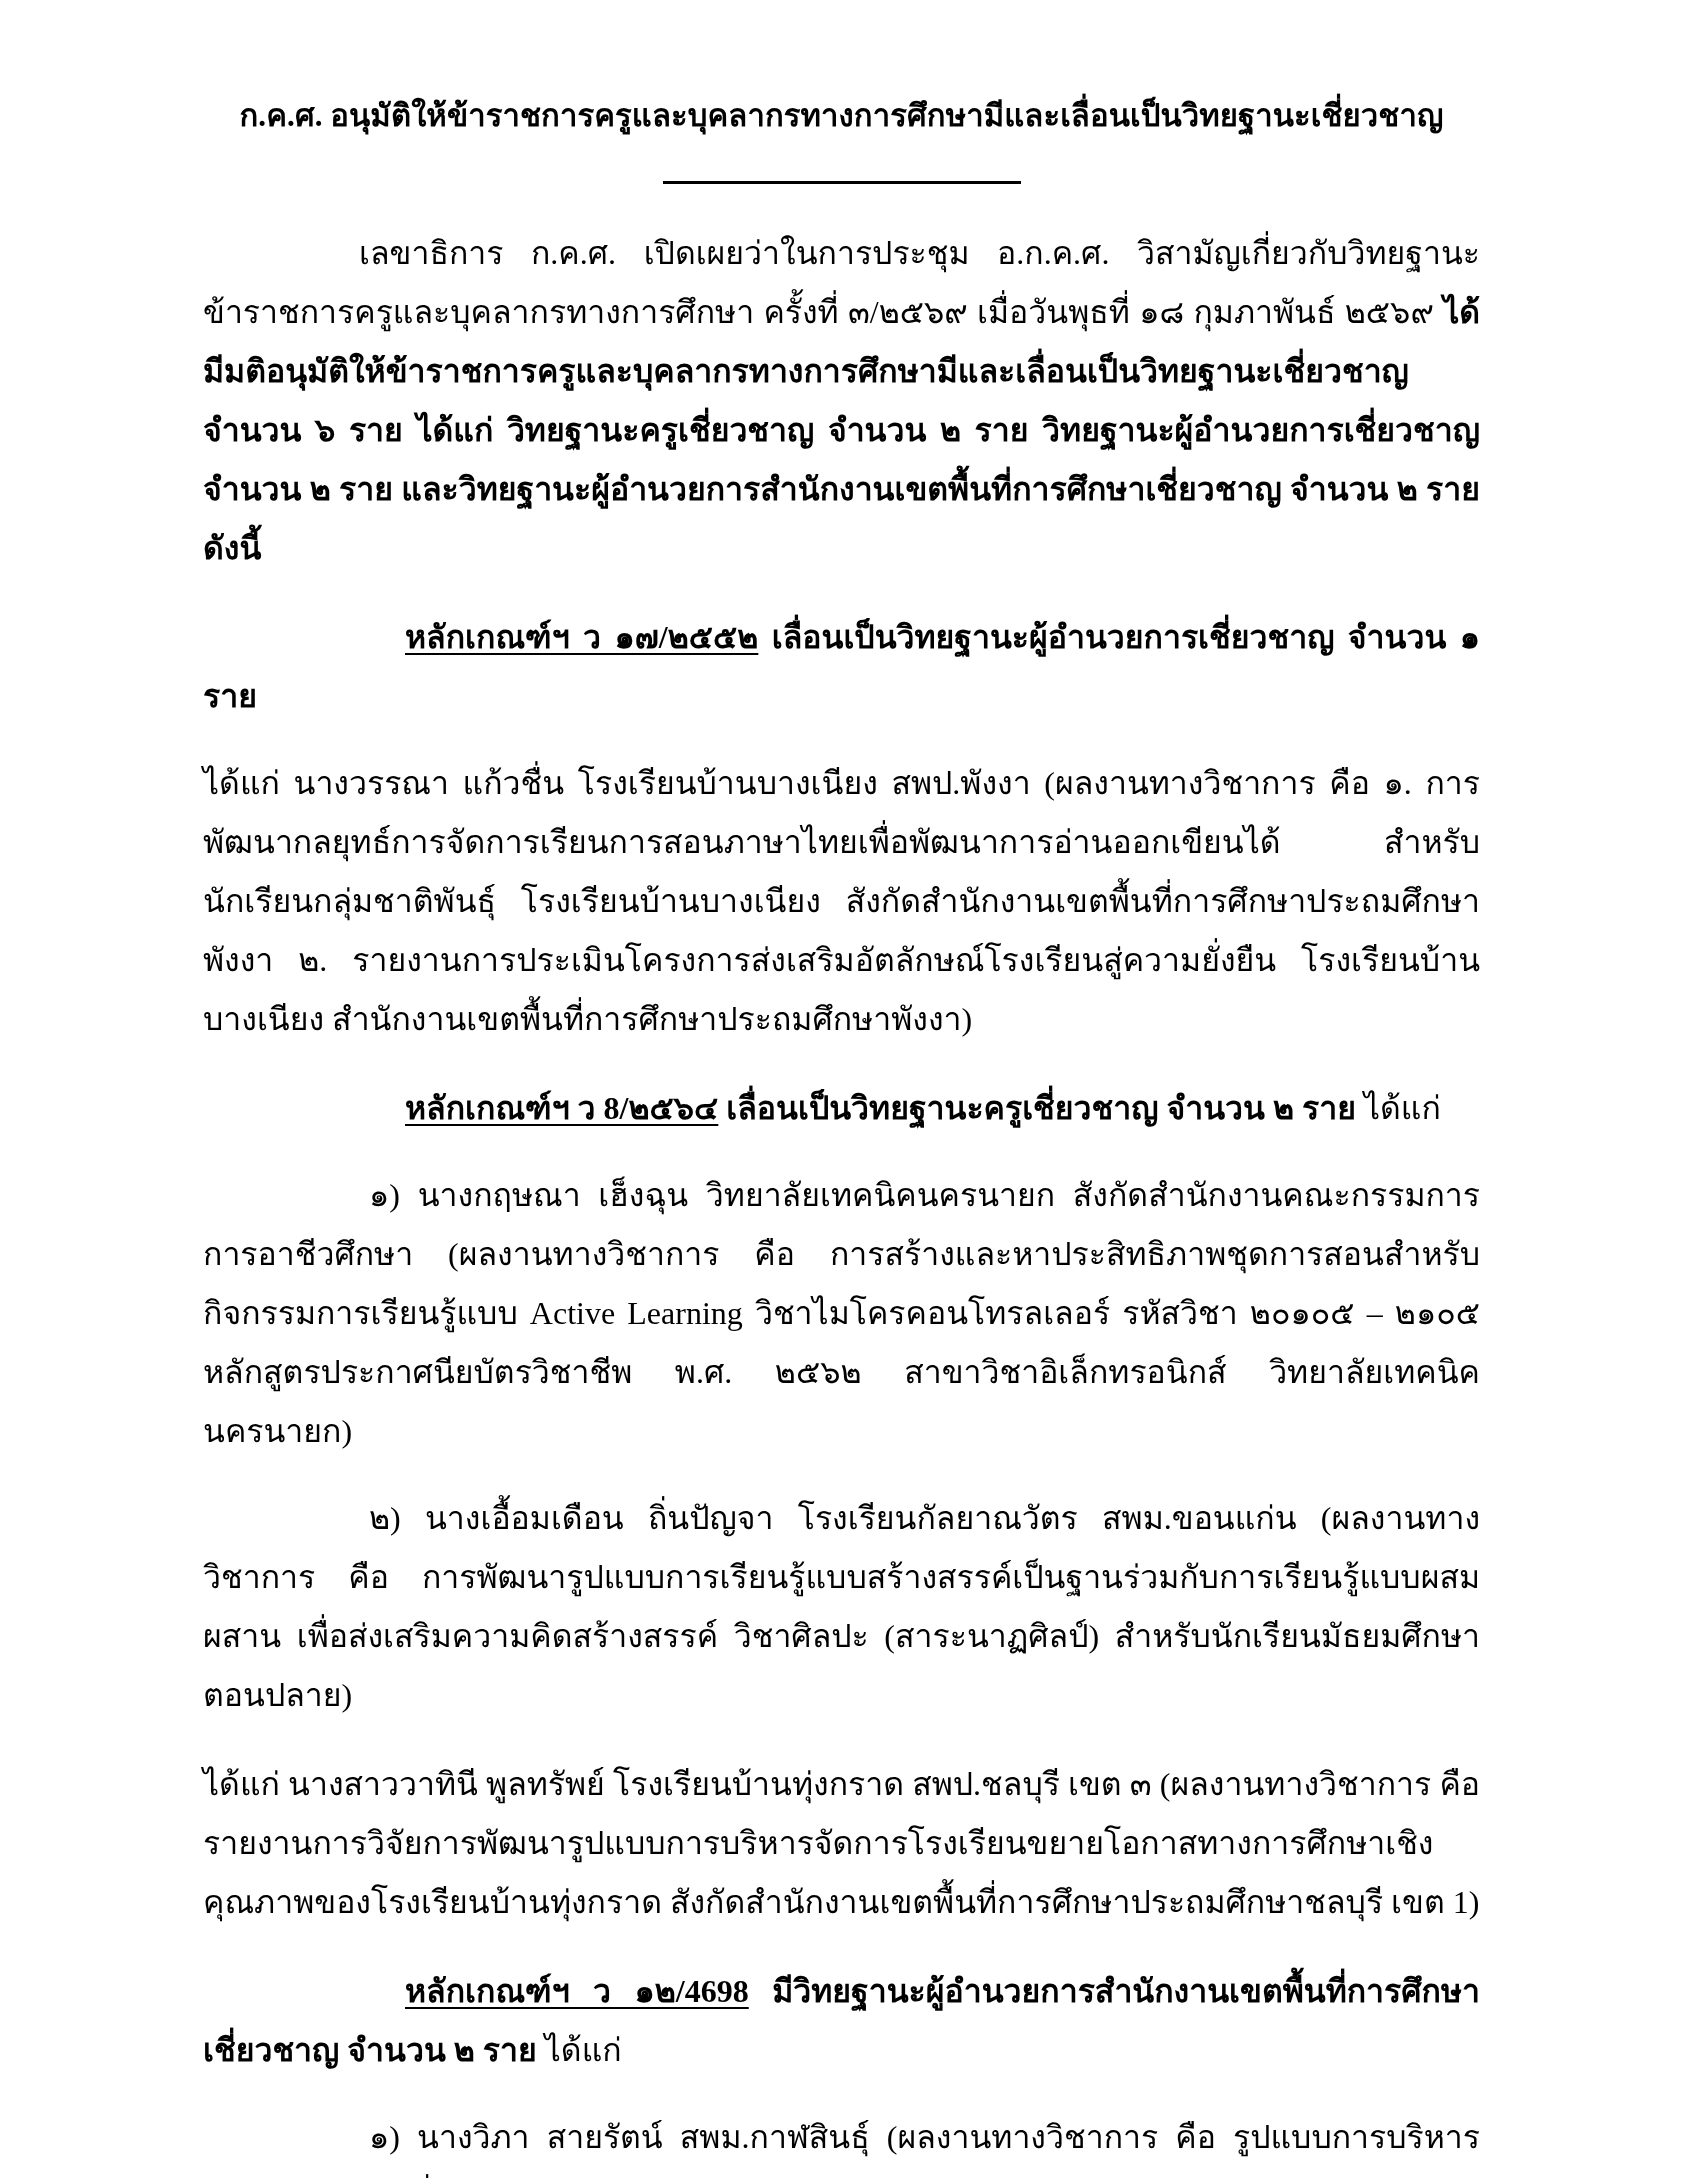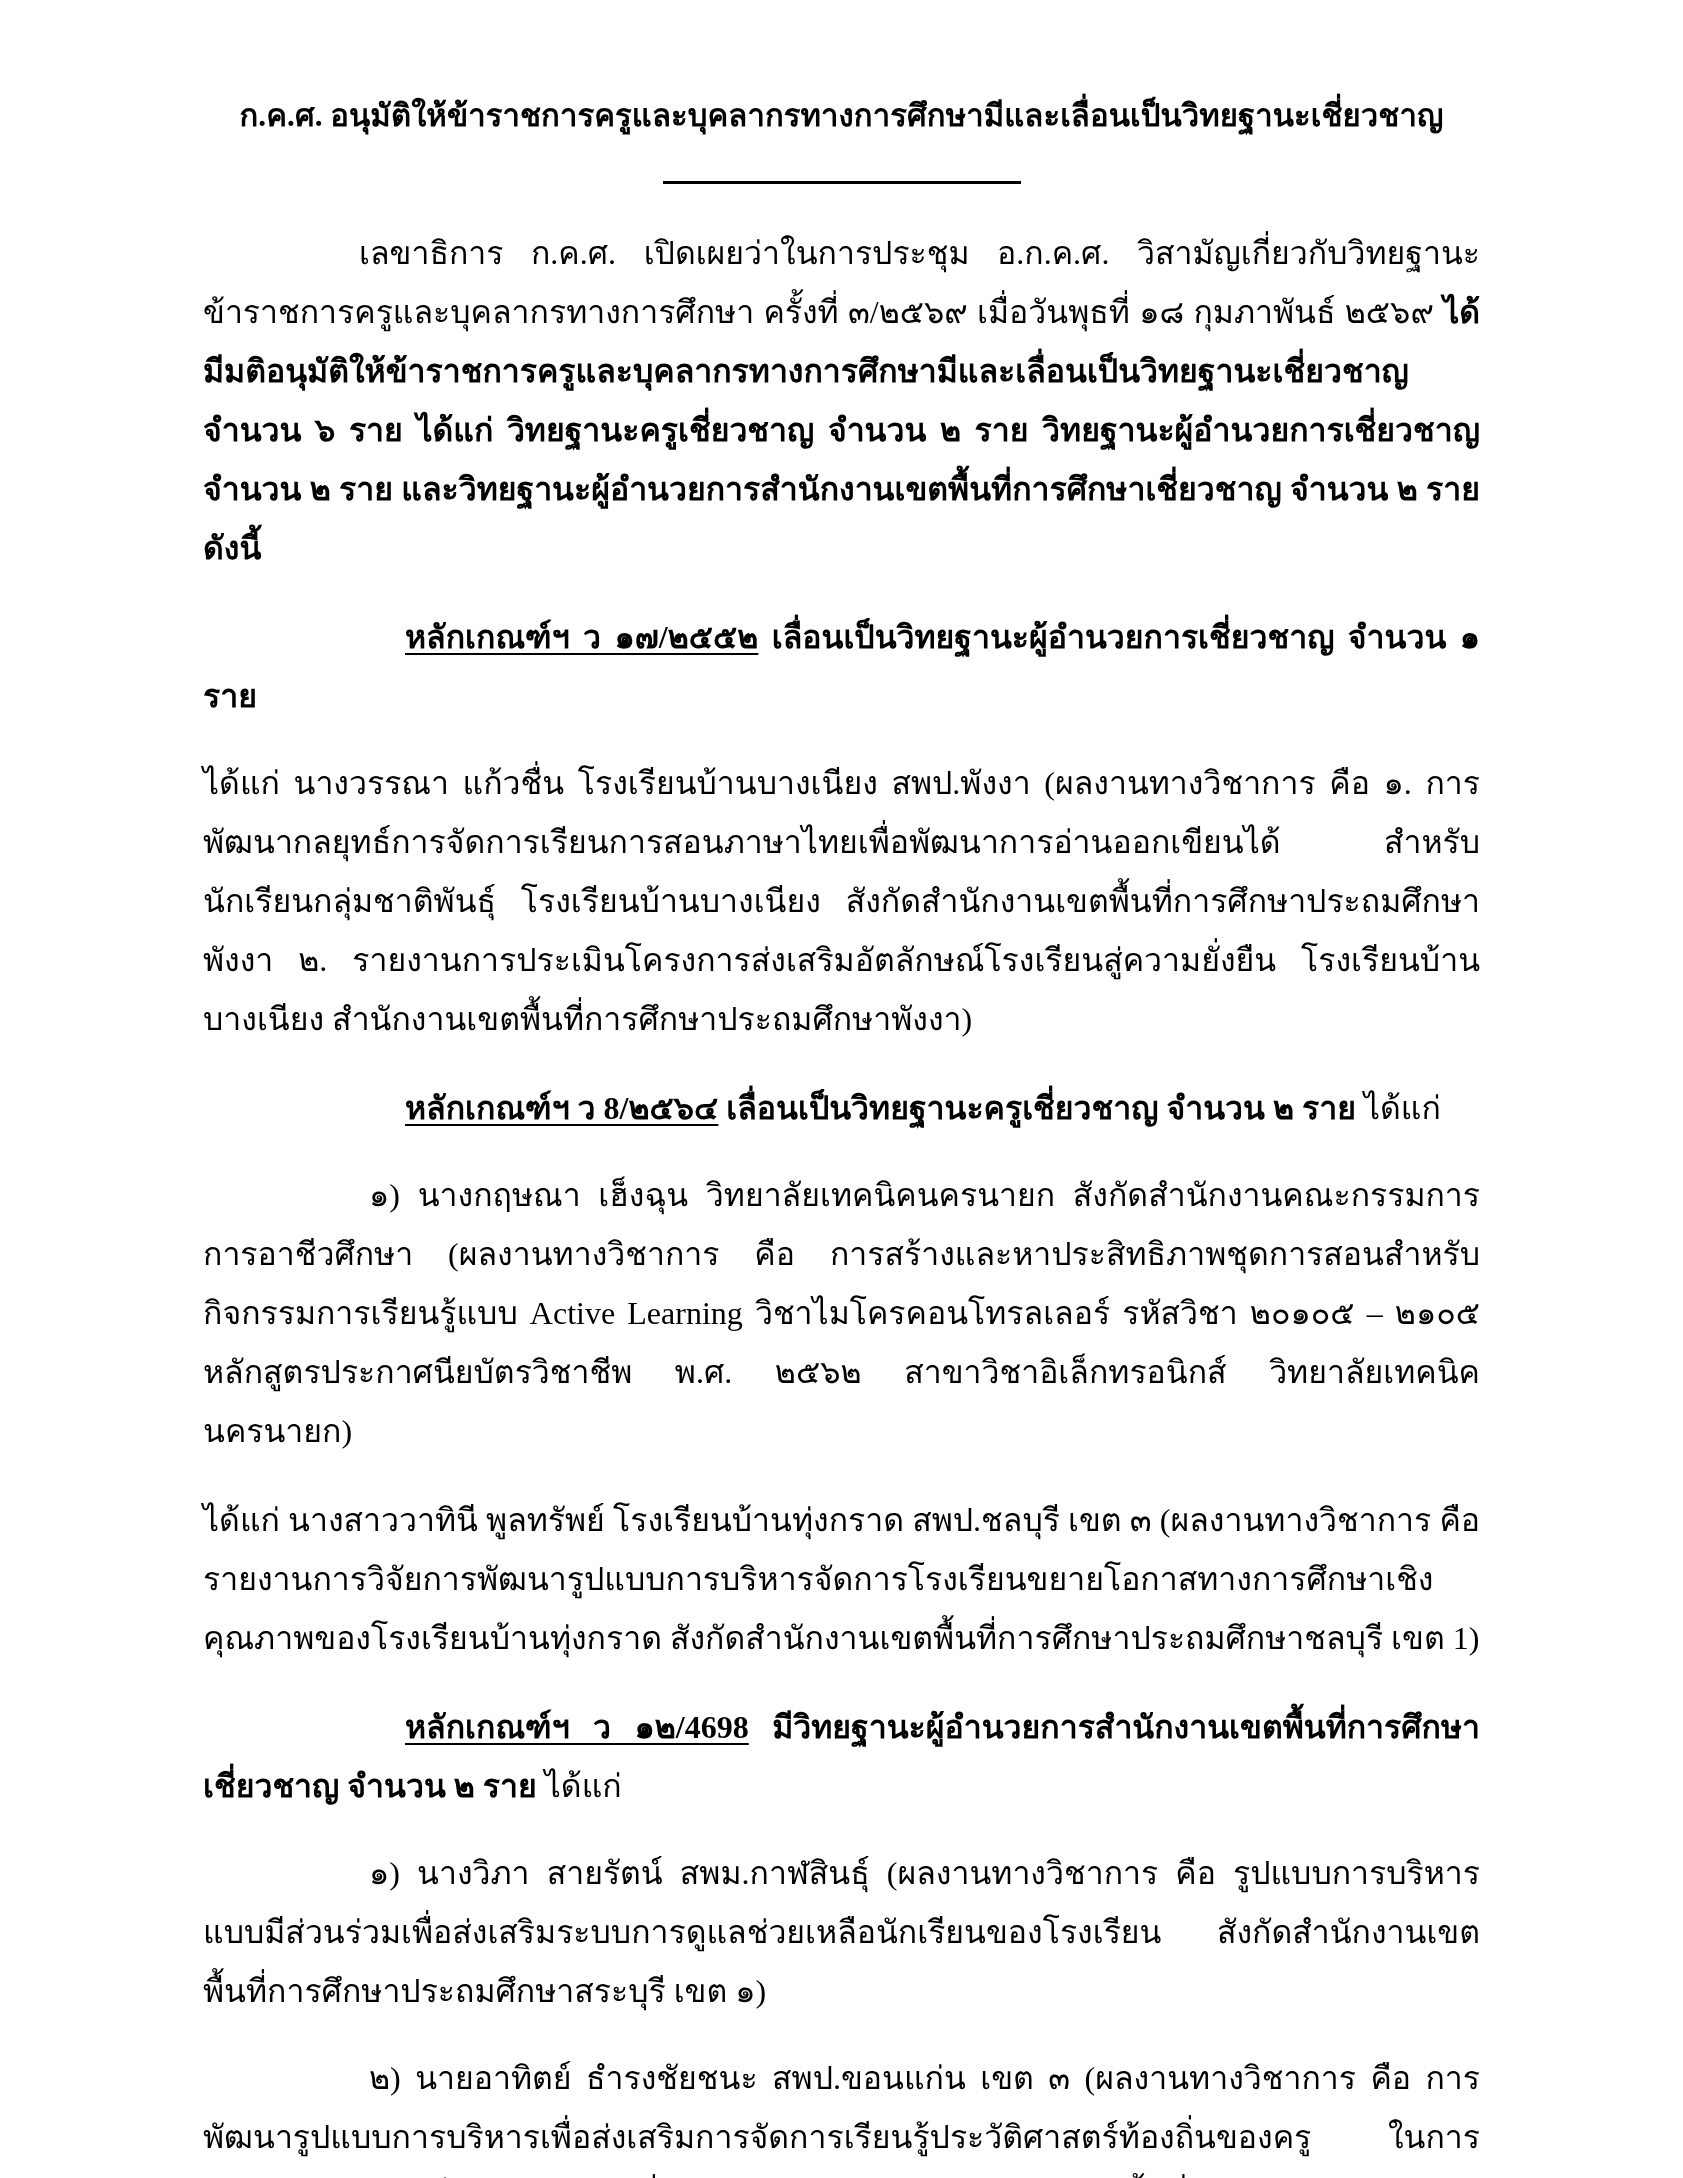--- a/index.html
+++ b/index.html
@@ -92,20 +92,21 @@
   <p class="para indent"><span>เลขาธิการ ก.ค.ศ. เปิดเผยว่าในการประชุม อ.ก.ค.ศ. วิสามัญเกี่ยวกับวิทยฐานะข้าราชการครูและบุคลากรทางการศึกษา ครั้งที่ ๓/๒๕๖๙ เมื่อวันพุธที่ ๑๘ กุมภาพันธ์ ๒๕๖๙ </span><span class="b">ได้มีมติอนุมัติให้ข้าราชการครูและบุคลากรทางการศึกษามีและเลื่อนเป็นวิทยฐานะเชี่ยวชาญ จำนวน ๖ ราย ได้แก่ วิทยฐานะครูเชี่ยวชาญ จำนวน ๒ ราย วิทยฐานะผู้อำนวยการเชี่ยวชาญ จำนวน ๒ ราย และวิทยฐานะผู้อำนวยการสำนักงานเขตพื้นที่การศึกษาเชี่ยวชาญ จำนวน ๒ ราย ดังนี้</span></p>
 
   <div class="sect">
     <p class="para indent-head"><span class="u-head">หลักเกณฑ์ฯ ว ๑๗/๒๕๕๒</span><span class="b"> เลื่อนเป็นวิทยฐานะผู้อำนวยการเชี่ยวชาญ จำนวน ๑ ราย</span><span></span></p>
     <p class="para">ได้แก่ นางวรรณา แก้วชื่น โรงเรียนบ้านบางเนียง สพป.พังงา (ผลงานทางวิชาการ คือ ๑. การพัฒนากลยุทธ์การจัดการเรียนการสอนภาษาไทยเพื่อพัฒนาการอ่านออกเขียนได้ สำหรับนักเรียนกลุ่มชาติพันธุ์ โรงเรียนบ้านบางเนียง สังกัดสำนักงานเขตพื้นที่การศึกษาประถมศึกษาพังงา ๒. รายงานการประเมินโครงการส่งเสริมอัตลักษณ์โรงเรียนสู่ความยั่งยืน โรงเรียนบ้านบางเนียง สำนักงานเขตพื้นที่การศึกษาประถมศึกษาพังงา)</p>
   </div>
 
   <div class="sect">
     <p class="para indent-head"><span class="u-head">หลักเกณฑ์ฯ ว 8/๒๕๖๔</span><span class="b"> เลื่อนเป็นวิทยฐานะครูเชี่ยวชาญ จำนวน ๒ ราย</span><span> ได้แก่</span></p>
     <p class="para indent-sub">๑) นางกฤษณา เฮ็งฉุน วิทยาลัยเทคนิคนครนายก สังกัดสำนักงานคณะกรรมการการอาชีวศึกษา (ผลงานทางวิชาการ คือ การสร้างและหาประสิทธิภาพชุดการสอนสำหรับกิจกรรมการเรียนรู้แบบ Active Learning วิชาไมโครคอนโทรลเลอร์ รหัสวิชา ๒๐๑๐๕ – ๒๑๐๕ หลักสูตรประกาศนียบัตรวิชาชีพ พ.ศ. ๒๕๖๒ สาขาวิชาอิเล็กทรอนิกส์ วิทยาลัยเทคนิคนครนายก)</p>
+    <p class="para indent-sub">๒) นางเอื้อมเดือน ถิ่นปัญจา โรงเรียนกัลยาณวัตร สพม.ขอนแก่น (ผลงานทางวิชาการ คือ การพัฒนารูปแบบการเรียนรู้แบบสร้างสรรค์เป็นฐานร่วมกับการเรียนรู้แบบผสมผสาน เพื่อส่งเสริมความคิดสร้างสรรค์ วิชาศิลปะ (สาระนาฏศิลป์) สำหรับนักเรียนมัธยมศึกษาตอนปลาย)</p>
   </div>
 
   <div class="sect">
     <p class="para">ได้แก่ นางสาววาทินี พูลทรัพย์ โรงเรียนบ้านทุ่งกราด สพป.ชลบุรี เขต ๓ (ผลงานทางวิชาการ คือ รายงานการวิจัยการพัฒนารูปแบบการบริหารจัดการโรงเรียนขยายโอกาสทางการศึกษาเชิงคุณภาพของโรงเรียนบ้านทุ่งกราด สังกัดสำนักงานเขตพื้นที่การศึกษาประถมศึกษาชลบุรี เขต 1)</p>
   </div>
 
   <div class="sect">
     <p class="para indent-head"><span class="u-head">หลักเกณฑ์ฯ ว ๑๒/4698</span><span class="b"> มีวิทยฐานะผู้อำนวยการสำนักงานเขตพื้นที่การศึกษาเชี่ยวชาญ จำนวน ๒ ราย</span><span> ได้แก่</span></p>
     <p class="para indent-sub">๑) นางวิภา สายรัตน์ สพม.กาฬสินธุ์ (ผลงานทางวิชาการ คือ รูปแบบการบริหารแบบมีส่วนร่วมเพื่อส่งเสริมระบบการดูแลช่วยเหลือนักเรียนของโรงเรียน สังกัดสำนักงานเขตพื้นที่การศึกษาประถมศึกษาสระบุรี เขต ๑)</p>
     <p class="para indent-sub">๒) นายอาทิตย์ ธำรงชัยชนะ สพป.ขอนแก่น เขต ๓ (ผลงานทางวิชาการ คือ การพัฒนารูปแบบการบริหารเพื่อส่งเสริมการจัดการเรียนรู้ประวัติศาสตร์ท้องถิ่นของครู ในการเสริมสร้างความเป็นพลเมืองรักษ์ถิ่นของนักเรียน สังกัดสำนักงานเขตพื้นที่การศึกษามัธยมศึกษาประจวบคีรีขันธ์)</p>

